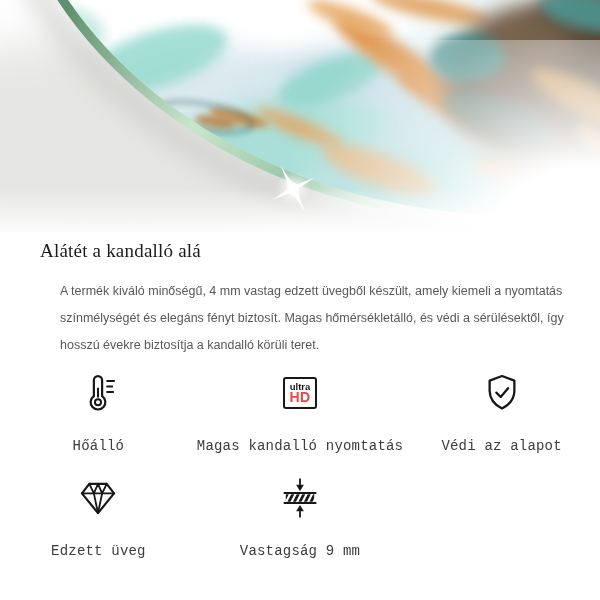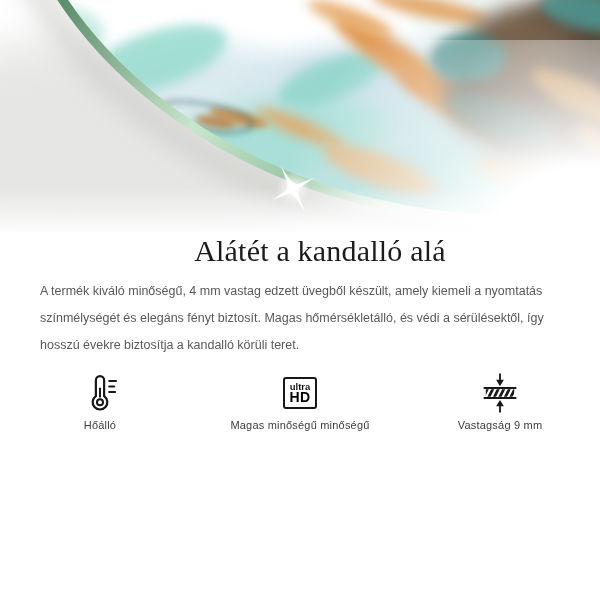--- a/index.html
+++ b/index.html
@@ -8,45 +8,44 @@
     width:600px; height:600px; overflow:hidden;
     background:#ffffff;
     font-family:"Liberation Sans", sans-serif;
   }
   .hero { position:relative; width:600px; height:232px; background:#ffffff; }
   .hero svg { display:block; }
   .content { width:600px; }
   h1.title {
     font-family:"Liberation Serif", serif;
     font-weight:400;
-    font-size:30px; line-height:34px;
+    font-size:19px; line-height:34px;
     color:#1b1b1b; letter-spacing:0.2px;
     margin:2px 0 0 40px;
-    text-align:center;
   }
   p.desc {
-    margin:10px 40px 0 40px; width:512px;
+    margin:10px 40px 0 60px; width:512px;
     font-size:12.5px; line-height:27px;
     color:#585858;
   }
   .features {
     display:grid; grid-template-columns:repeat(3,1fr);
     row-gap:22px; margin-top:12px; width:600px;
   }
   .feature { display:flex; flex-direction:column; align-items:center; }
   .ficon { height:44px; display:flex; align-items:center; justify-content:center; }
-  .flabel { margin-top:4px; font-size:11px; color:#3c3c3c; letter-spacing:0.2px; white-space:nowrap; }
+  .flabel { margin-top:23px; font-size:14px; color:#3c3c3c; letter-spacing:0.2px; white-space:nowrap;font-family:Liberation Mono, monospace; }
   .icon-svg { stroke:#171717; fill:none; stroke-width:2.5; }
   .uhd-box {
     width:34px; height:32px; border:2.5px solid #171717; border-radius:3px;
     display:flex; flex-direction:column; align-items:center; justify-content:center;
     background:#ffffff;
   }
   .uhd-top  { font-size:9.5px; font-weight:700; line-height:9px;  color:#171717; }
-  .uhd-bottom { font-size:14px; font-weight:700; line-height:13px; color:#000000; letter-spacing:0.3px; }
+  .uhd-bottom { font-size:14px; font-weight:700; line-height:13px; color:#ef4444; letter-spacing:0.3px; }
 </style>
 </head>
 <body>
 
 <div class="hero">
   <svg width="600" height="232" viewBox="0 0 600 232">
     <defs>
       <clipPath id="glassClip">
           <ellipse cx="520" cy="-200" rx="520" ry="420"></ellipse>
         </clipPath>
@@ -161,24 +160,44 @@
       <div class="flabel">Hőálló</div>
     </div>
 
     <div class="feature">
       <div class="ficon">
         <div class="uhd-box">
           <div class="uhd-top">ultra</div>
           <div class="uhd-bottom">HD</div>
         </div>
       </div>
-      <div class="flabel">Magas minőségű minőségű</div>
-    </div>
-
-
+      <div class="flabel">Magas kandalló nyomtatás</div>
+    </div>
+
+    <div class="feature">
+      <div class="ficon">
+        <svg class="icon-svg" width="44" height="44" viewBox="0 0 48 48" stroke-linecap="round" stroke-linejoin="round">
+          <path d="M24 5.5 L37.5 10.5 V21.5 C37.5 30.5 32 36.8 24 41 C16 36.8 10.5 30.5 10.5 21.5 V10.5 Z" stroke-width="2.5"></path>
+          <path d="M17.8 23.6 L22.6 28.4 L30.6 18.8" stroke-width="2.5"></path>
+        </svg>
+      </div>
+      <div class="flabel">Védi az alapot</div>
+    </div>
+
+    <div class="feature">
+      <div class="ficon">
+        <svg class="icon-svg" width="44" height="44" viewBox="0 0 48 48" stroke-linecap="round" stroke-linejoin="round">
+          <path d="M14.5 8.5 H33.5 L41.5 19 L24 40.5 L6.5 19 Z" stroke-width="2.4"></path>
+          <path d="M6.5 19 H41.5" stroke-width="2"></path>
+          <path d="M14.5 8.5 L19.5 19 M24 8.5 L19.5 19 M24 8.5 L28.5 19 M33.5 8.5 L28.5 19" stroke-width="2"></path>
+          <path d="M19.5 19 L24 40.5 M28.5 19 L24 40.5" stroke-width="2"></path>
+        </svg>
+      </div>
+      <div class="flabel">Edzett üveg</div>
+    </div>
 
 
     <div class="feature">
       <div class="ficon">
         <svg width="44" height="44" viewBox="0 0 48 48">
           <defs>
               <clipPath id="barClip">
                 <rect x="8.5" y="20" width="31" height="8"></rect>
               </clipPath>
             </defs>

